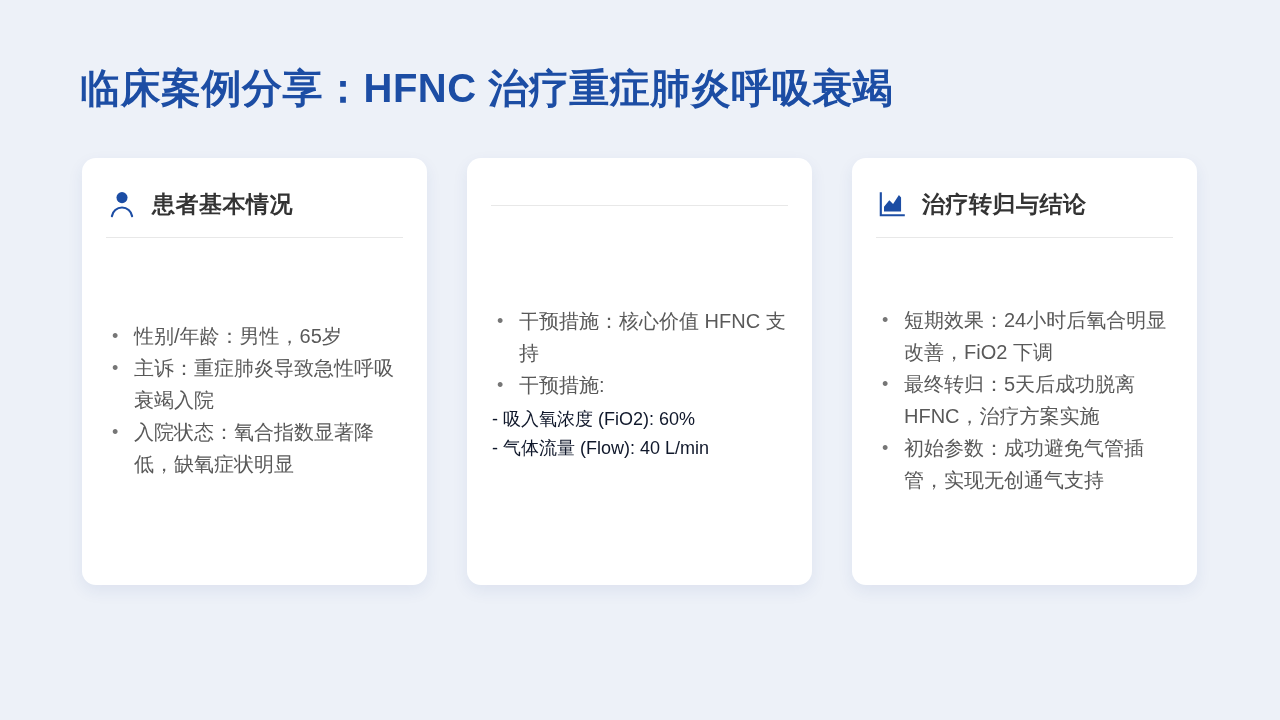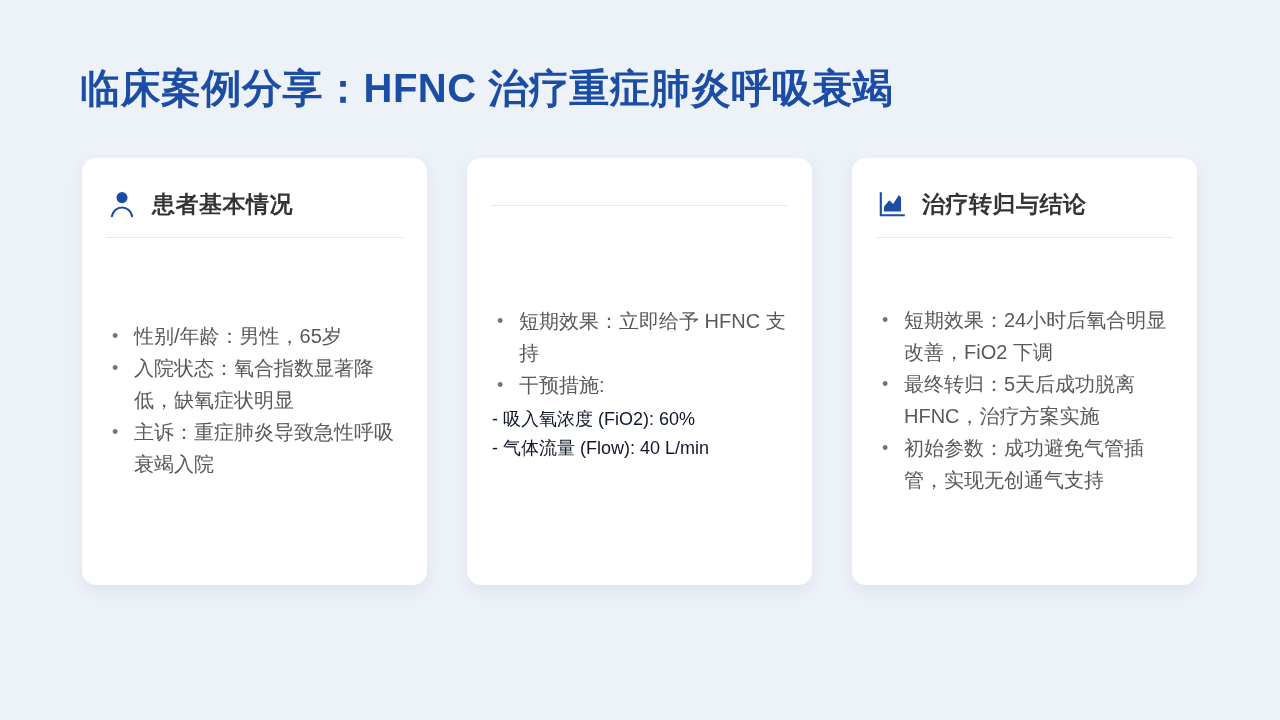--- a/index.html
+++ b/index.html
@@ -122,31 +122,31 @@
             <circle cx="15" cy="9" r="5.2" fill="#1c4da4"></circle>
             <path d="M5.5 26.5 a9.6 9.6 0 0 1 19 0" fill="none" stroke="#1c4da4" stroke-width="2" stroke-linecap="round"></path>
           </svg>
         </span>
         <h2 class="card-heading">患者基本情况</h2>
       </div>
       <div class="divider"></div>
       <div class="card-body">
         <ul class="bullets">
           <li class="bullet">性别/年龄：男性，65岁</li>
+          <li class="bullet">主诉：重症肺炎导致急性呼吸衰竭入院</li>
           <li class="bullet">入院状态：氧合指数显著降低，缺氧症状明显</li>
-          <li class="bullet">主诉：重症肺炎导致急性呼吸衰竭入院</li>
         </ul>
       </div>
     </section>
 
     <section class="card">
       <div class="divider"></div>
       <div class="card-body">
         <ul class="bullets">
-          <li class="bullet">短期效果：立即给予 HFNC 支持</li>
+          <li class="bullet">干预措施：核心价值 HFNC 支持</li>
           <li class="bullet">干预措施:</li>
         </ul>
         <ul class="sub-items">
           <li class="sub-item">- 吸入氧浓度 (FiO2): 60%</li>
           <li class="sub-item">- 气体流量 (Flow): 40 L/min</li>
         </ul>
       </div>
     </section>
 
     <section class="card">

